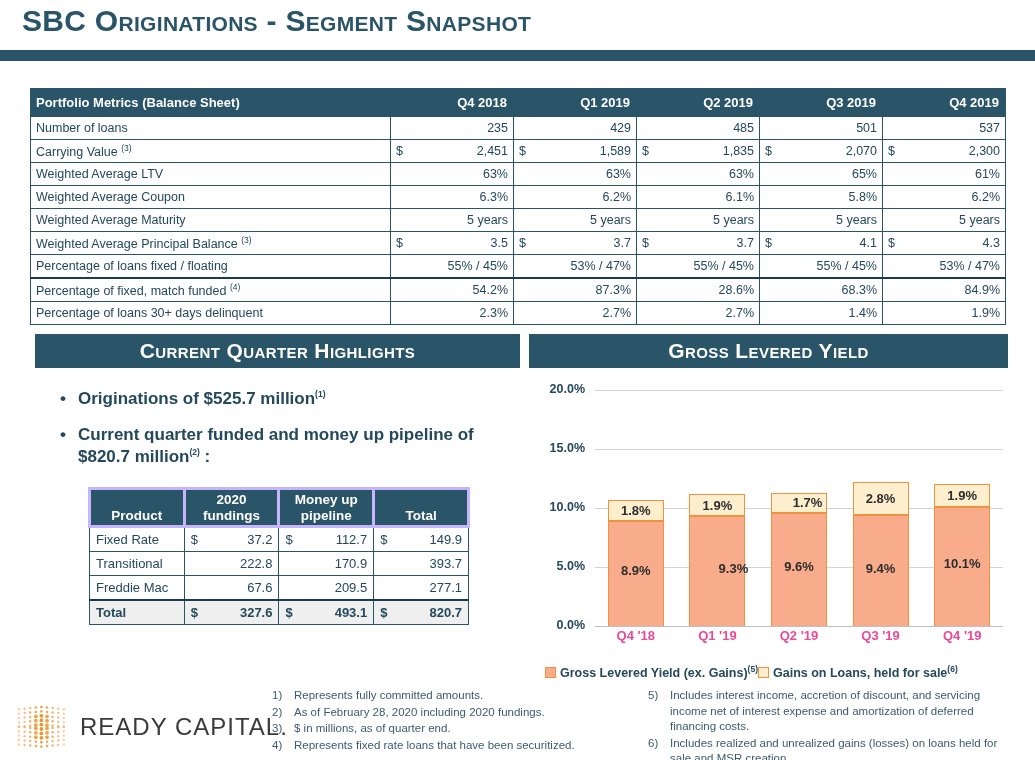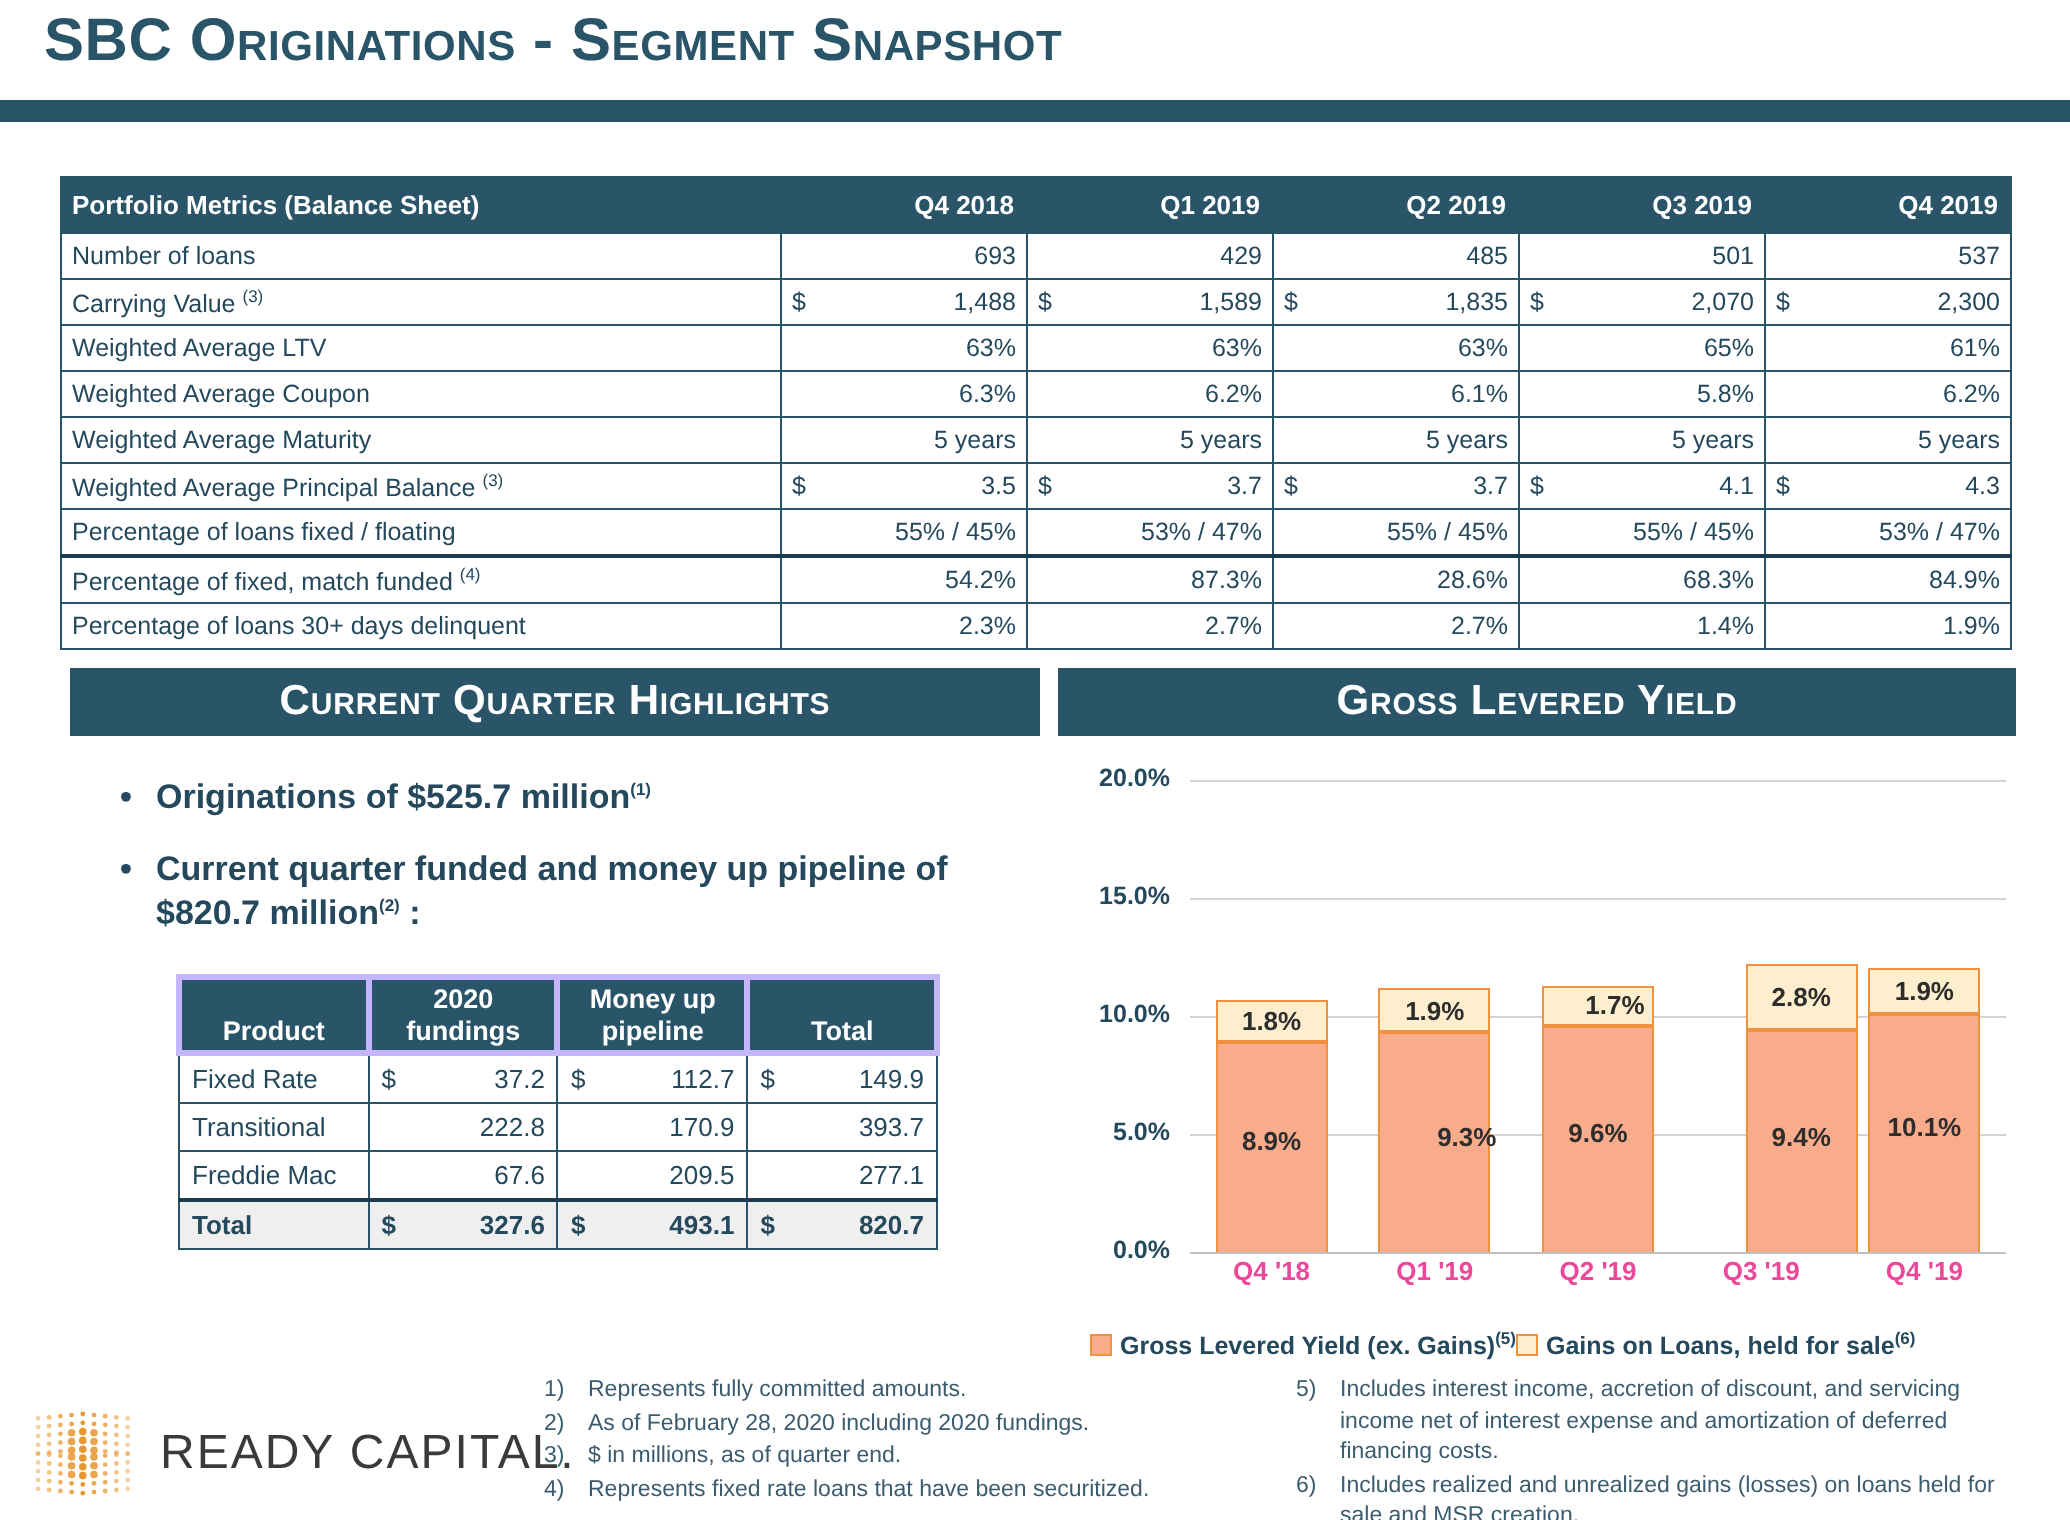--- a/index.html
+++ b/index.html
@@ -119,34 +119,34 @@
         <th colspan="2">Q1 2019</th>
         <th colspan="2">Q2 2019</th>
         <th colspan="2">Q3 2019</th>
         <th colspan="2">Q4 2019</th>
       </tr>
     </thead>
     <tbody id="metrics-body">
         <tr>
           <td class="lbl">Number of loans </td>
           <td class="cur"></td>
-          <td class="val">693</td>
+          <td class="val">235</td>
           <td class="cur"></td>
           <td class="val">429</td>
           <td class="cur"></td>
           <td class="val">485</td>
           <td class="cur"></td>
           <td class="val">501</td>
           <td class="cur"></td>
           <td class="val">537</td>
         </tr>
         <tr>
           <td class="lbl">Carrying Value <span class="sup">(3)</span></td>
           <td class="cur">$</td>
-          <td class="val">1,488</td>
+          <td class="val">2,451</td>
           <td class="cur">$</td>
           <td class="val">1,589</td>
           <td class="cur">$</td>
           <td class="val">1,835</td>
           <td class="cur">$</td>
           <td class="val">2,070</td>
           <td class="cur">$</td>
           <td class="val">2,300</td>
         </tr>
         <tr>
@@ -363,21 +363,21 @@
         </div>
       </div>
       <div class="bar-col" style="left: 176px;">
         <div class="seg top" style="height: 20.06px; padding-left: 17px;">
           <span class="v">1.7%</span>
         </div>
         <div class="seg base" style="height: 113.28px;">
           <span class="v">9.6%</span>
         </div>
       </div>
-      <div class="bar-col" style="left: 257.6px; margin-left: 20px;">
+      <div class="bar-col" style="left: 257.6px;">
         <div class="seg top" style="height: 33.04px;">
           <span class="v">2.8%</span>
         </div>
         <div class="seg base" style="height: 110.92px;">
           <span class="v">9.4%</span>
         </div>
       </div>
       <div class="bar-col" style="left: 339.2px;">
         <div class="seg top" style="height: 22.42px;">
           <span class="v">1.9%</span>

